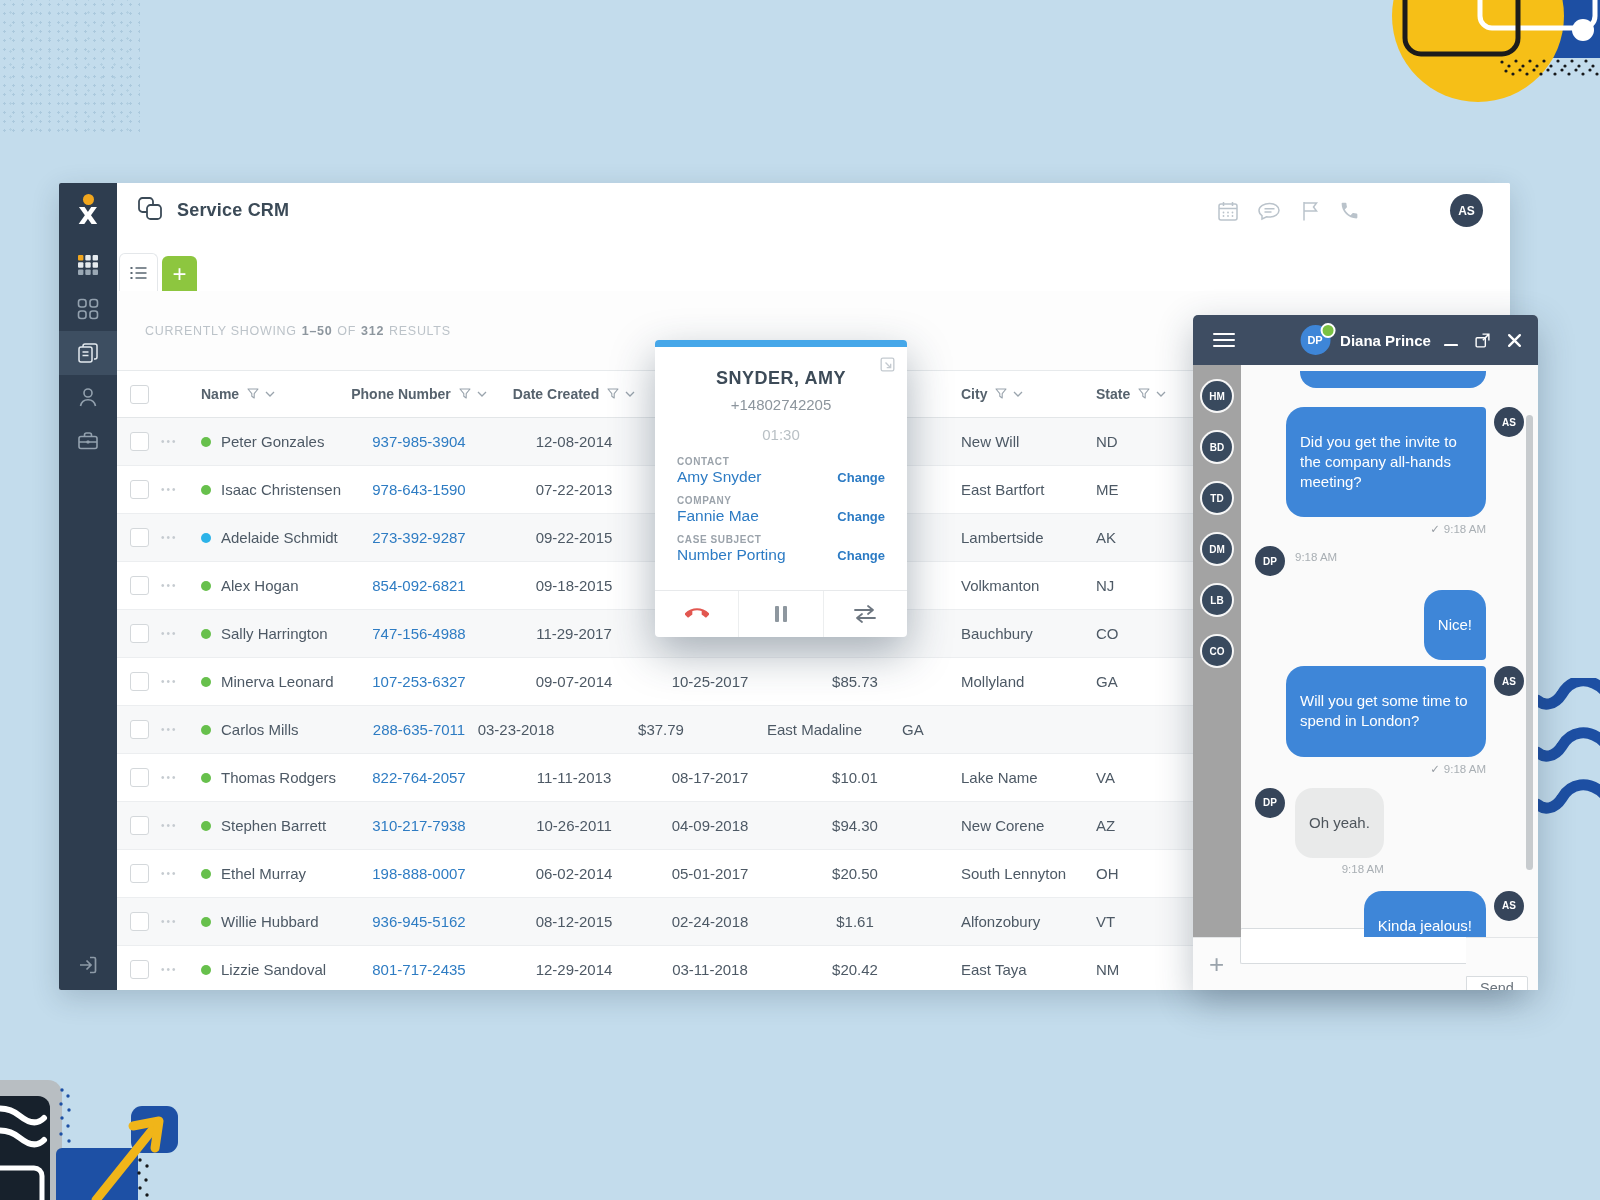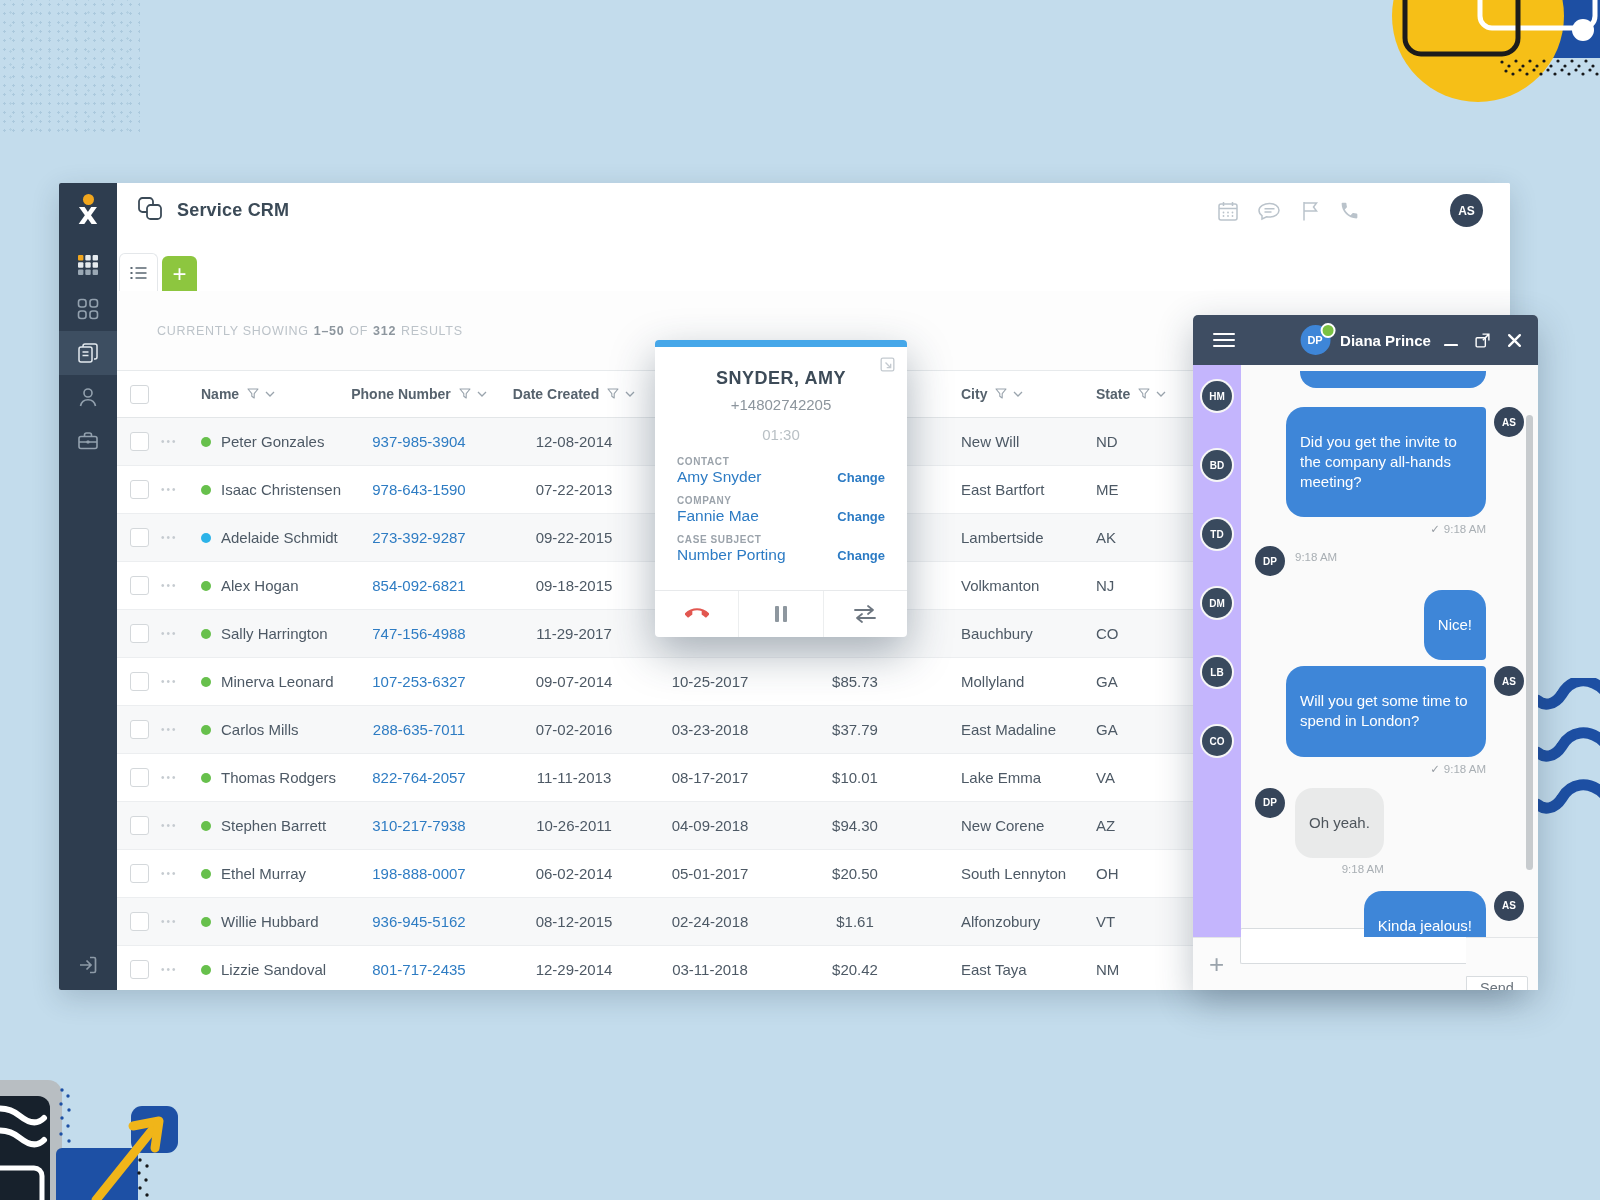--- a/index.html
+++ b/index.html
@@ -37,21 +37,21 @@
     font-size:12px;font-weight:700;display:flex;align-items:center;justify-content:center;cursor:pointer;}
 
   
   .tabbar{position:absolute;left:58px;top:55px;right:0;height:53px;background:#fff;border-bottom:1px solid #eef1f2;}
   .tab-list{position:absolute;left:2px;top:15px;width:39px;height:38px;background:#fff;border:1px solid #e4e7ea;border-bottom:none;
     border-radius:6px 6px 0 0;display:flex;align-items:center;justify-content:center;color:#5a6772;cursor:pointer;box-sizing:border-box;}
   .tab-add{position:absolute;left:45px;top:18px;width:35px;height:35px;background:#8dc63f;border-radius:6px 6px 0 0;
     display:flex;align-items:center;justify-content:center;color:#fff;font-size:24px;font-weight:400;cursor:pointer;line-height:1;}
 
   
-  .resultsbar{position:absolute;left:58px;top:108px;right:0;height:79px;background:#fdfdfd;display:flex;align-items:center;padding-left:40px;
+  .resultsbar{position:absolute;left:58px;top:108px;right:0;height:79px;background:#fdfdfd;display:flex;align-items:center;padding-left:28px;
     font-size:12.5px;letter-spacing:.7px;color:#bcc3c9;}
   .resultsbar b{color:#8d969e;font-weight:700;}
   .resultsbar span{margin-right:5px;}
 
   
   .tablewrap{position:absolute;left:58px;top:187px;right:0;bottom:0;}
   .tr,.thead-row{display:flex;height:48px;box-sizing:border-box;}
   .thead-row{border-top:1px solid #e7eaec;border-bottom:1px solid #e3e6e8;background:#fff;}
   .tr{border-bottom:1px solid #eceef0;background:#fff;cursor:pointer;}
   .tr.odd{background:#f7f8f9;}
@@ -101,21 +101,21 @@
   .burger{margin-left:20px;cursor:pointer;}
   .burger div{width:22px;height:2.5px;background:#fff;border-radius:1px;margin:3.5px 0;}
   .chat-id{position:absolute;left:50%;transform:translateX(-50%);display:flex;align-items:center;gap:10px;}
   .dp-ava{position:relative;width:30px;height:30px;border-radius:50%;background:#3e86d8;color:#fff;font-size:11px;font-weight:700;
     display:flex;align-items:center;justify-content:center;}
   .presence{position:absolute;right:-3px;top:-3px;width:11px;height:11px;border-radius:50%;background:#7ac143;border:2px solid #fff;}
   .chat-title{color:#fff;font-size:15px;font-weight:700;white-space:nowrap;}
   .chat-ctrls{position:absolute;right:16px;display:flex;align-items:center;gap:16px;color:#fff;}
   .chat-ctrls span{cursor:pointer;display:flex;}
   .chat-body{flex:1;display:flex;min-height:0;position:relative;}
-  .rail{width:48px;flex:none;background:#c4b5fd;display:flex;flex-direction:column;align-items:center;padding-top:16px;gap:39px;}
+  .rail{width:48px;flex:none;background:#a3a3a3;display:flex;flex-direction:column;align-items:center;padding-top:16px;gap:21px;}
   .rava{width:30px;height:30px;border-radius:50%;background:#394a5e;color:#fff;font-size:10px;font-weight:700;flex:none;
     display:flex;align-items:center;justify-content:center;cursor:pointer;box-shadow:0 0 0 2px #f6f6f6;}
   .msgs{flex:1;padding:6px 14px 0 14px;overflow:hidden;}
   .mrow{display:flex;align-items:flex-start;}
   .mrow.sent{justify-content:flex-end;}
   .mcol{display:flex;flex-direction:column;}
   .mcol.sent{align-items:flex-end;}
   .mcol.received{align-items:flex-start;}
   .bub{font-size:15px;line-height:1.34;padding:25px 14px;border-radius:18px;box-sizing:border-box;}
   .bub.sent{background:#3e86d8;color:#fff;max-width:200px;}
@@ -532,21 +532,20 @@
             <div class="td c2">
               <span class="dots">•••</span>
             </div>
             <div class="td c3">
               <span class="sdot g"></span>
               <span>Carlos Mills</span>
             </div>
             <div class="td c4">
               <a class="ph">288-635-7011</a>
             </div>
-            <div class="td c5">07-02-2016</div>
             <div class="td c6">03-23-2018</div>
             <div class="td c7">$37.79</div>
             <div class="td c8">East Madaline</div>
             <div class="td c9">GA</div>
           </div>
           <div class="tr ">
             <div class="td c1">
               <span class="cb"></span>
             </div>
             <div class="td c2">
@@ -555,21 +554,21 @@
             <div class="td c3">
               <span class="sdot g"></span>
               <span>Thomas Rodgers</span>
             </div>
             <div class="td c4">
               <a class="ph">822-764-2057</a>
             </div>
             <div class="td c5">11-11-2013</div>
             <div class="td c6">08-17-2017</div>
             <div class="td c7">$10.01</div>
-            <div class="td c8">Lake Emma</div>
+            <div class="td c8">Lake Name</div>
             <div class="td c9">VA</div>
           </div>
           <div class="tr odd">
             <div class="td c1">
               <span class="cb"></span>
             </div>
             <div class="td c2">
               <span class="dots">•••</span>
             </div>
             <div class="td c3">

